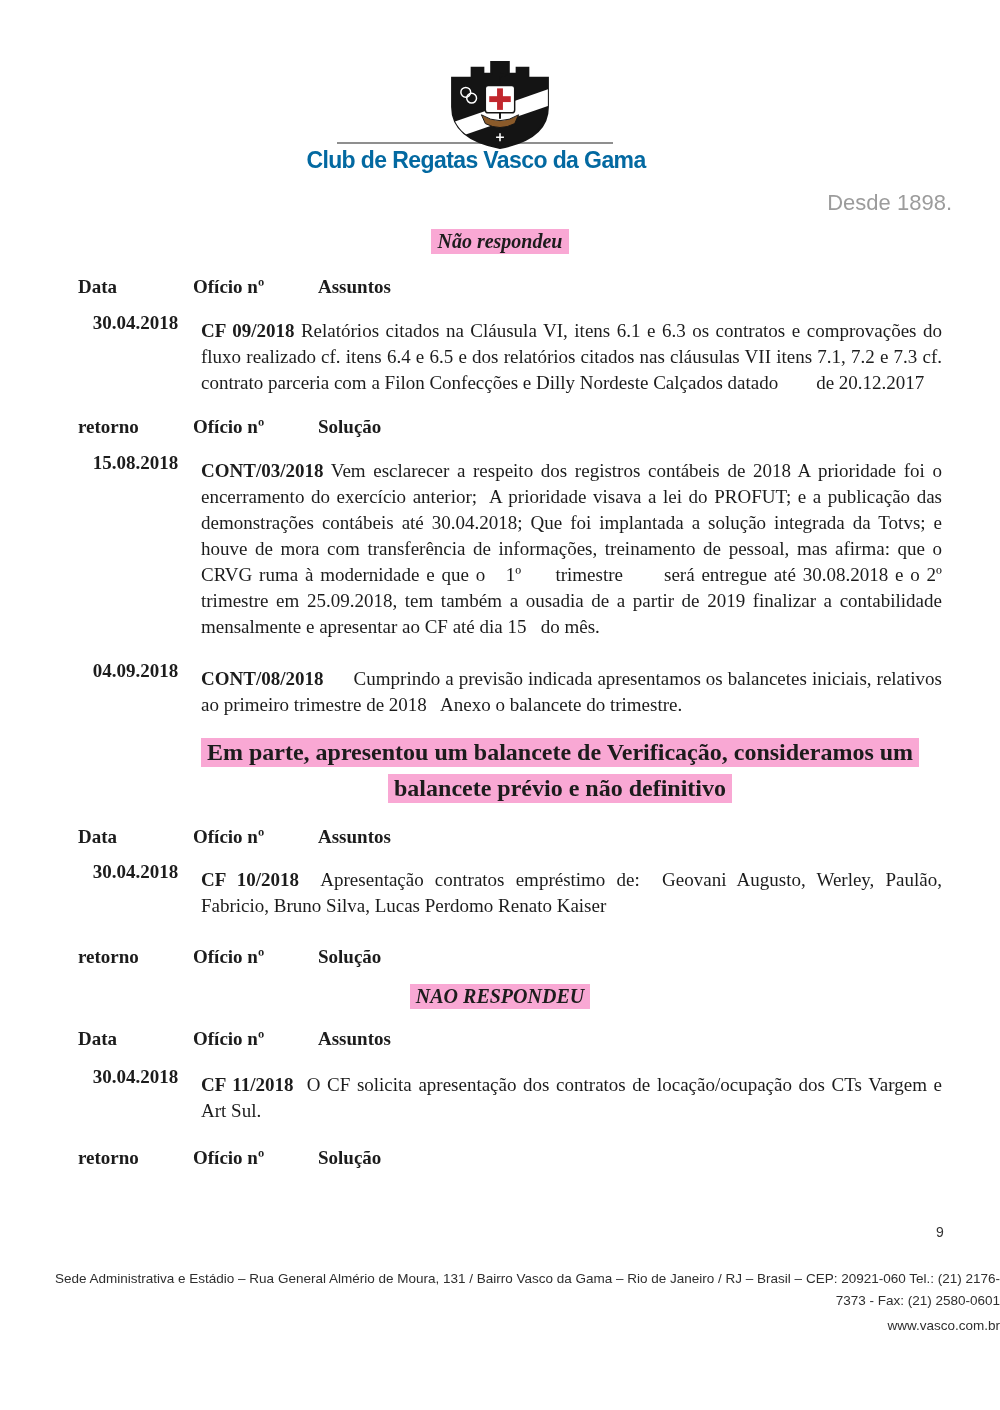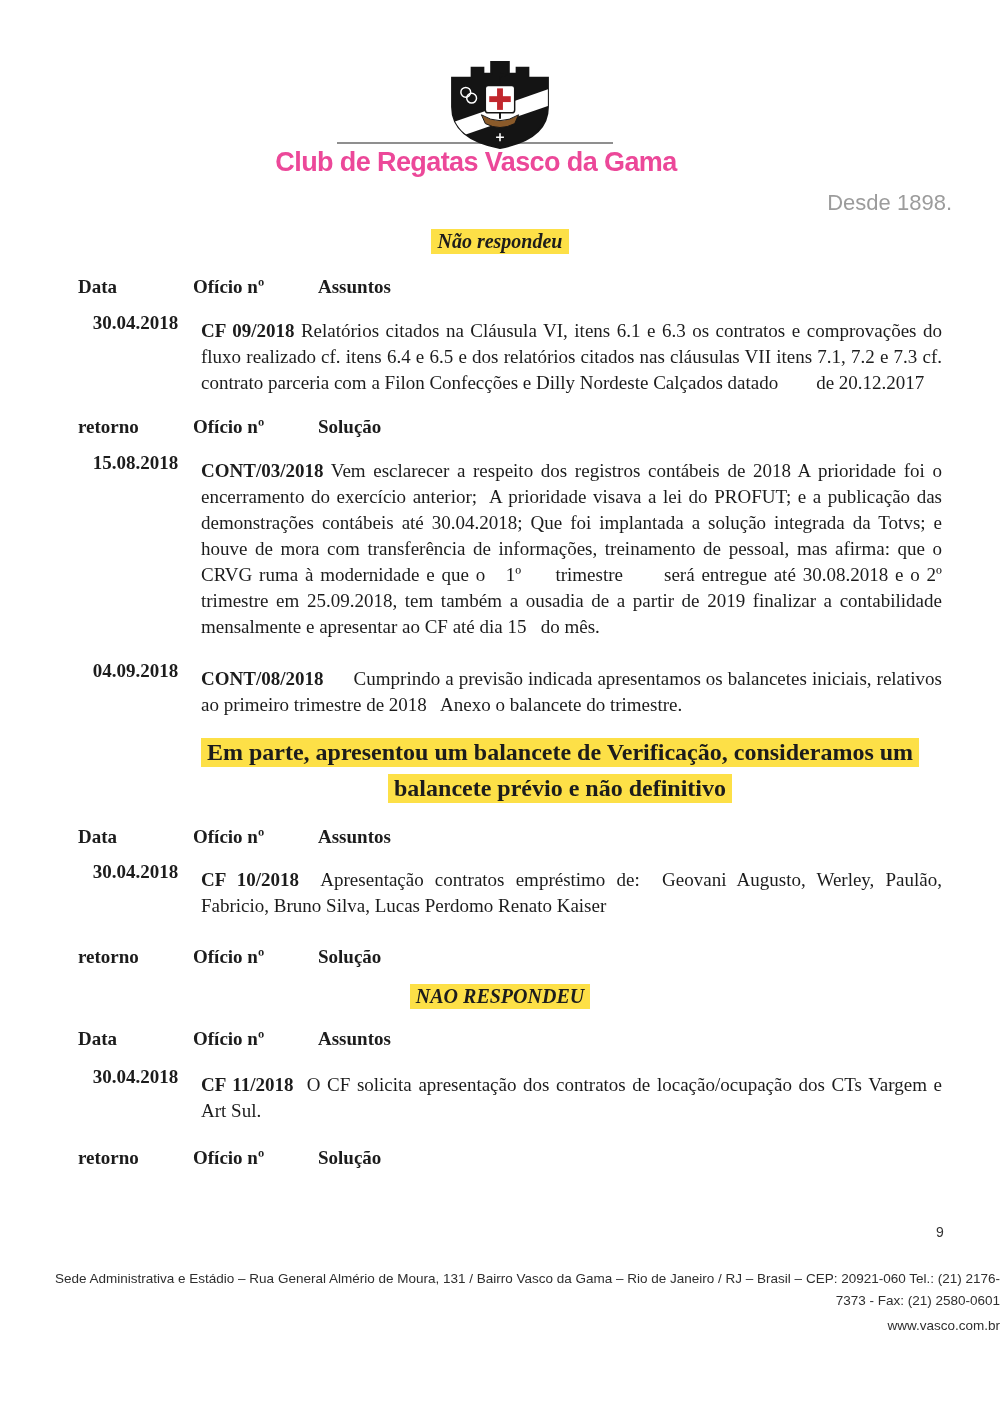--- a/index.html
+++ b/index.html
@@ -7,41 +7,41 @@
     position:relative; width:1000px; height:1410px; margin:0 auto;
     background:#ffffff; overflow:hidden;
     font-family:"Liberation Serif", serif; color:#1c1c1c;
   }
 
   
   .crest-wrap { position:absolute; top:60px; left:50%; transform:translateX(-50%); width:112px; height:90px; }
   .rule { position:absolute; top:142px; left:337px; width:276px; height:2px; background:#8f8f8f; }
   .club-name {
     position:absolute; top:147px; left:0; width:952px; text-align:center;
-    font-family:"Liberation Sans", sans-serif; font-size:27px; font-weight:700;
-    color:#ec4899; letter-spacing:-0.6px;
+    font-family:"Liberation Sans", sans-serif; font-size:23px; font-weight:700;
+    color:#0369a1; letter-spacing:-0.6px;
   }
   .tagline {
     position:absolute; top:190px; left:0; width:952px; text-align:right;
     font-family:"Liberation Sans", sans-serif; font-size:22px; font-weight:400; color:#9c9c9c;
   }
 
   
   .content { position:absolute; top:228px; left:0; right:0; }
 
   .callout-center {
     text-align:center; font-size:20px; line-height:26px;
     font-weight:700; font-style:italic; margin:0;
   }
   .callout-em {
     margin:0 70px 18px 190px; text-align:center; font-size:24px; line-height:36px;
     font-weight:700; 
   }
   .hl {
-    background:#fde047; padding:1px 6px 2px;
+    background:#f9a8d4; padding:1px 6px 2px;
     box-decoration-break:clone; -webkit-box-decoration-break:clone;
   }
 
   .thead {
     display:grid; grid-template-columns:115px 125px 1fr;
     margin:0 50px 10px 78px; font-weight:700; font-size:19px; line-height:26px;
   }
   .trow {
     display:grid; grid-template-columns:115px 1fr;
     margin:0 50px 10px 78px; font-size:19px; line-height:26px;

